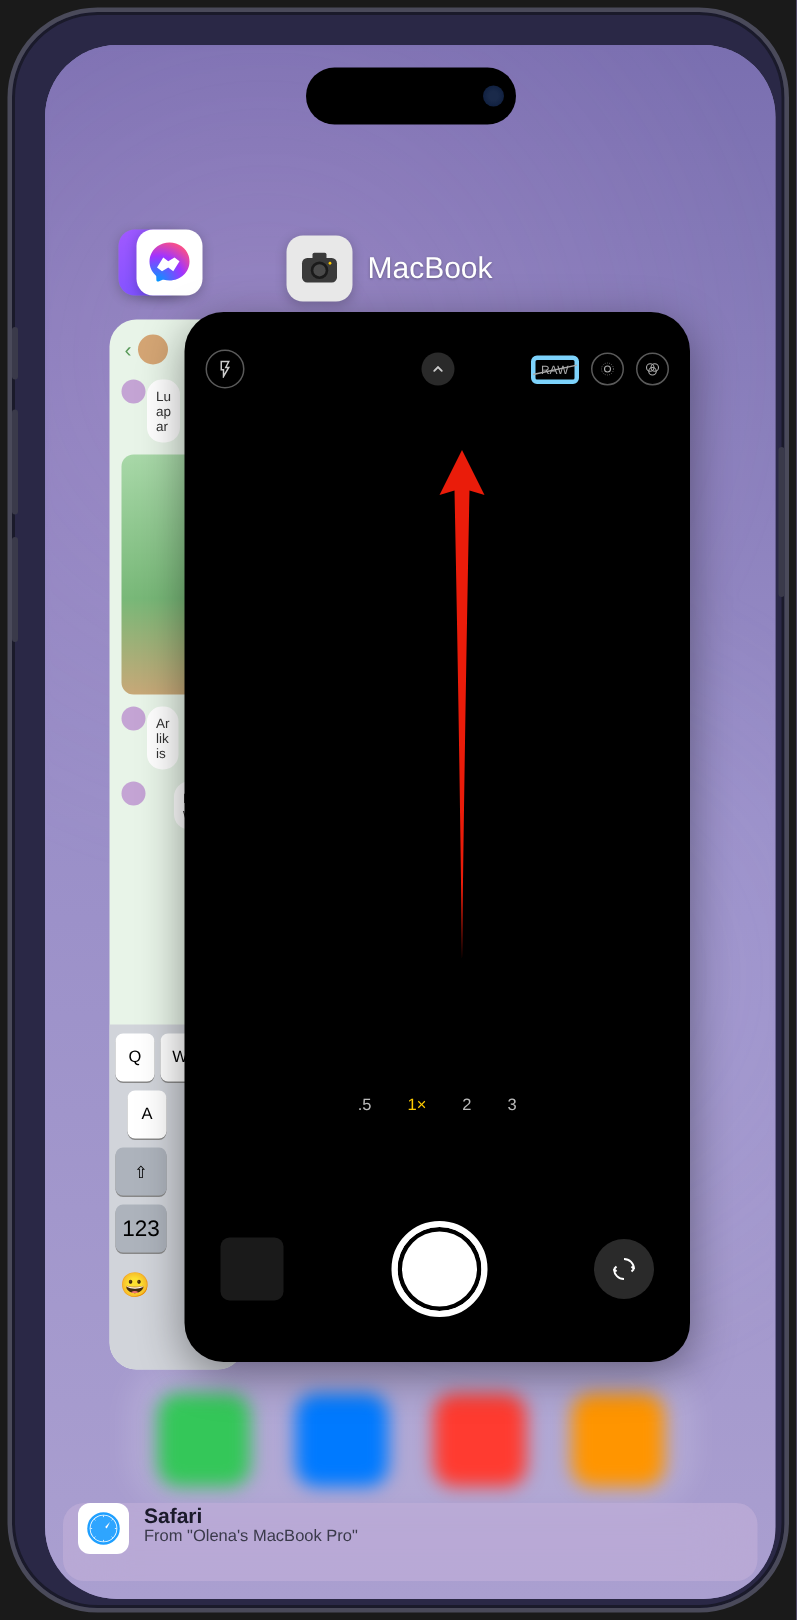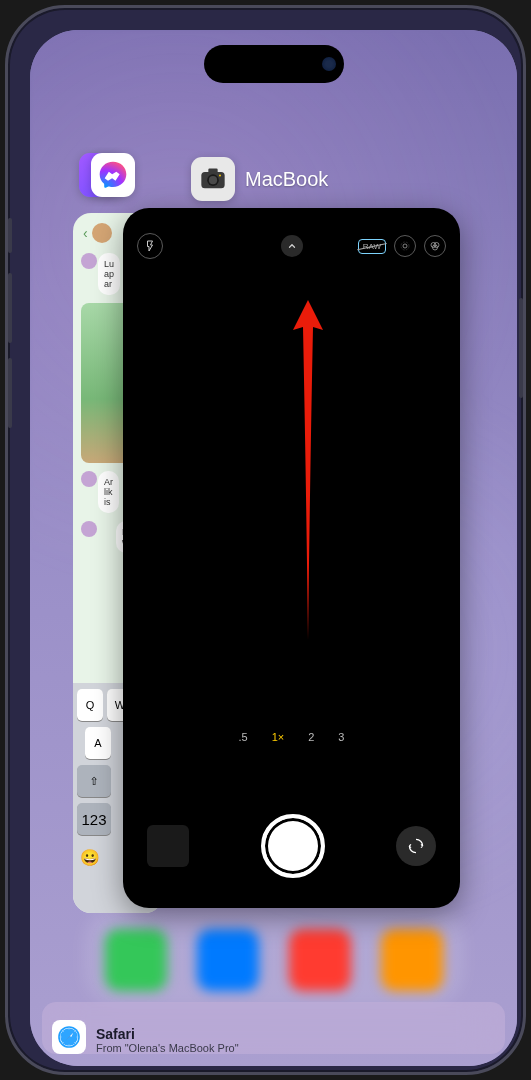--- a/index.html
+++ b/index.html
@@ -49,39 +49,39 @@
 
 .camera-label{position:absolute;left:161px;top:127px;display:flex;align-items:center;gap:10px;z-index:10}
 .camera-app-icon{width:44px;height:44px;background:#e8e8e8;border-radius:11px;display:flex;align-items:center;justify-content:center;box-shadow:0 2px 8px rgba(0,0,0,0.2)}
 .camera-app-icon svg{width:28px;height:28px}
 .camera-title{color:#fff;font-size:20px;font-weight:500;text-shadow:0 1px 2px rgba(0,0,0,0.3)}
 .camera-card{position:absolute;left:93px;top:178px;width:337px;height:700px;background:#000;border-radius:26px;overflow:hidden;box-shadow:0 8px 30px rgba(0,0,0,0.4)}
 .cam-top{position:absolute;top:25px;left:0;right:0;display:flex;align-items:center;padding:0 14px}
 .cam-flash{width:26px;height:26px;border-radius:50%;border:1.5px solid #5a5a5a;display:flex;align-items:center;justify-content:center}
 .cam-chevron{position:absolute;left:50%;transform:translateX(-50%);width:22px;height:22px;border-radius:50%;background:#2a2a2a;display:flex;align-items:center;justify-content:center}
 .cam-right-icons{margin-left:auto;display:flex;gap:8px;align-items:center}
-.cam-raw{font-size:8px;color:#aaa;border:1px solid #7dd3fc;border-radius:4px;padding:2px 4px;position:relative}
+.cam-raw{font-size:8px;color:#aaa;border:3px solid #7dd3fc;border-radius:4px;padding:2px 4px;position:relative}
 .cam-raw::after{content:"";position:absolute;left:-2px;right:-2px;top:50%;height:1px;background:#aaa;transform:rotate(-12deg)}
 .cam-icon-circ{width:22px;height:22px;border-radius:50%;border:1.5px solid #5a5a5a;display:flex;align-items:center;justify-content:center}
 .cam-zoom{position:absolute;bottom:165px;left:0;right:0;display:flex;justify-content:center;gap:24px;color:#bbb;font-size:11px}
 .cam-zoom span{font-weight:500}
 .cam-zoom .active{color:#ffcc00}
 .cam-modes{position:absolute;bottom:120px;left:0;right:0;display:flex;justify-content:center;gap:20px;font-size:10px;font-weight:600;letter-spacing:0.5px;color:#fff}
 .cam-modes .active{color:#ffcc00}
 .cam-bottom{position:absolute;bottom:30px;left:0;right:0;display:flex;align-items:center;justify-content:space-between;padding:0 24px}
 .cam-thumb{width:42px;height:42px;background:#1a1a1a;border-radius:6px}
 .cam-shutter{width:64px;height:64px;border-radius:50%;background:#fff;border:4px solid #fff;box-shadow:inset 0 0 0 3px #000}
 .cam-switch{width:40px;height:40px;border-radius:50%;background:#2a2a2a;display:flex;align-items:center;justify-content:center}
 
 
 .red-arrow{position:absolute;left:253px;top:265px;z-index:50}
 .red-arrow svg{filter:drop-shadow(0 0 2px rgba(0,0,0,0.5))}
 
 
-.handoff{position:absolute;bottom:12px;left:12px;right:12px;height:52px;background:rgba(200,180,220,0.5);backdrop-filter:blur(20px);border-radius:14px;display:flex;align-items:flex-end;padding:0 10px;gap:10px}
+.handoff{position:absolute;bottom:12px;left:12px;right:12px;height:52px;background:rgba(200,180,220,0.5);backdrop-filter:blur(20px);border-radius:14px;display:flex;align-items:flex-start;padding:0 10px;gap:10px}
 .handoff-icon{width:34px;height:34px;background:#fff;border-radius:8px;display:flex;align-items:center;justify-content:center}
 .handoff-icon svg{width:26px;height:26px}
 .handoff-text{display:flex;flex-direction:column}
 .handoff-title{font-size:14px;font-weight:600;color:#1a1a2a}
 .handoff-sub{font-size:11px;color:#3a3a4a}
 </style>
 </head>
 <body>
 
 <div class="phone-frame">

